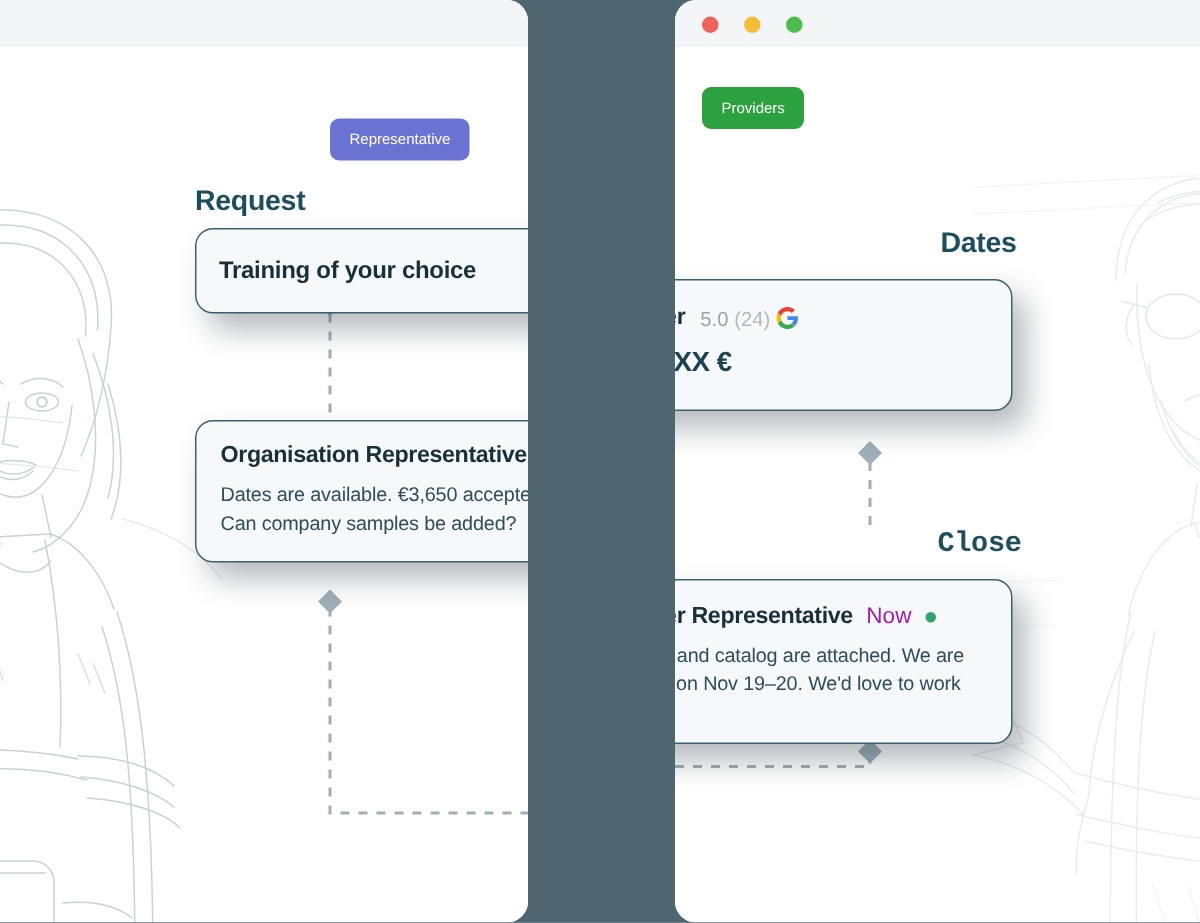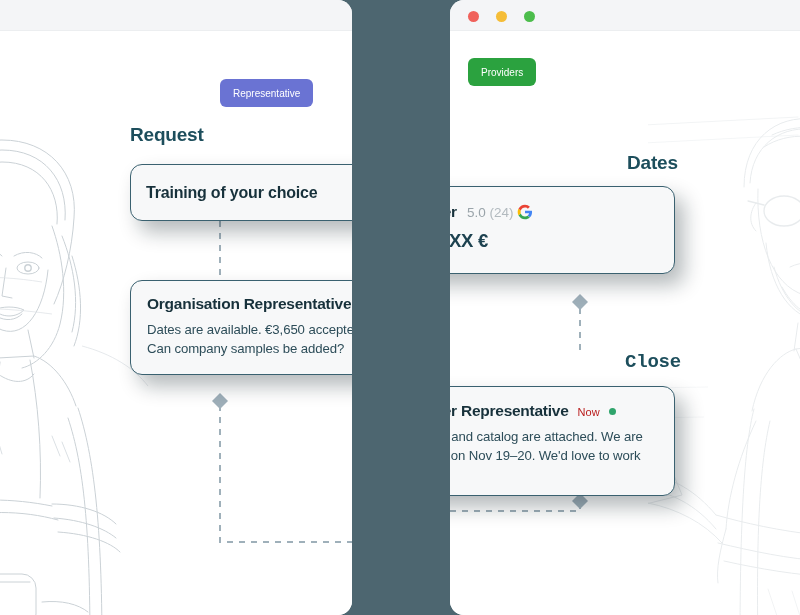--- a/index.html
+++ b/index.html
@@ -85,21 +85,21 @@
     position: absolute;
     background: #f7f8f9;
     border: 1.3px solid #3a6170;
     border-radius: 12px;
     box-shadow: 9px 11px 20px rgba(10,25,32,.30);
     z-index: 5;
   }
 
   .card-request {
     left: 228px; top: 121px; width: 298px; height: 57px;
-    display: flex; align-items: center; padding: 0 15px; margin-top: 12px;
+    display: flex; align-items: center; padding: 0 15px;
   }
   .req-title {
     font-size: 16px; font-weight: 700; color: #17313b;
     letter-spacing: -0.2px;
   }
 
   .card-connect {
     left: 228px; top: 249px; width: 298px; height: 95px;
     padding: 14px 16px 0 16px;
   }
@@ -113,21 +113,21 @@
   }
 
   .card-head {
     display: flex; align-items: baseline; gap: 9px;
   }
   .card-name {
     font-size: 15.5px; font-weight: 700; color: #17313b;
     letter-spacing: -0.25px; white-space: nowrap;
   }
   .card-time {
-    font-size: 11px; color: #b91c1c; white-space: nowrap;
+    font-size: 15px; color: #a21caf; white-space: nowrap;
   }
   .dot-online {
     width: 7px; height: 7px; border-radius: 50%;
     background: #2fa46c; display: inline-block;
     align-self: center;
   }
   .card-body {
     margin-top: 8px;
     font-size: 13.2px; line-height: 1.42;
     color: #2d4d59;

